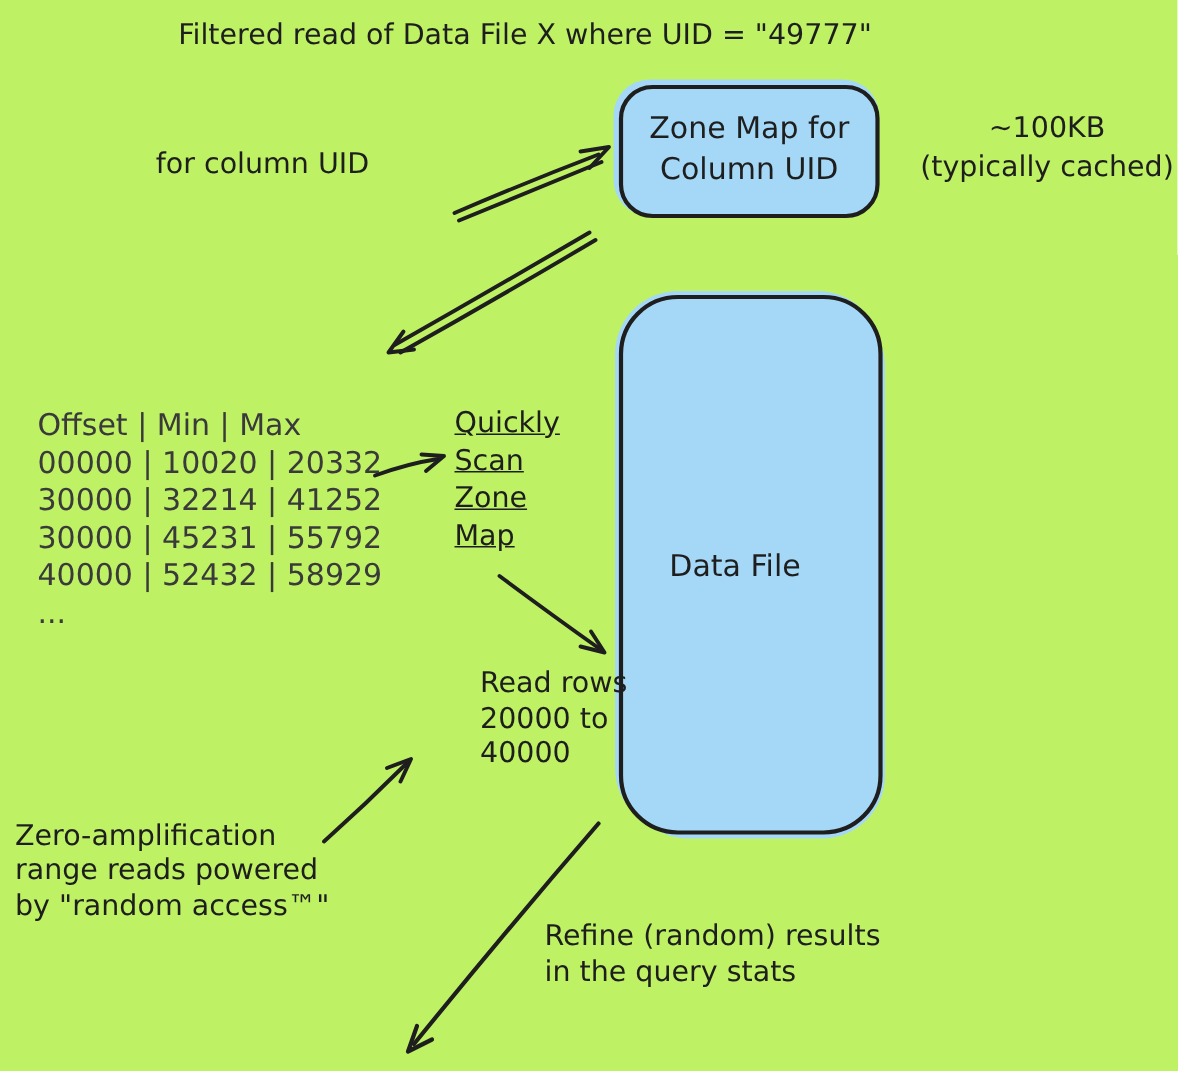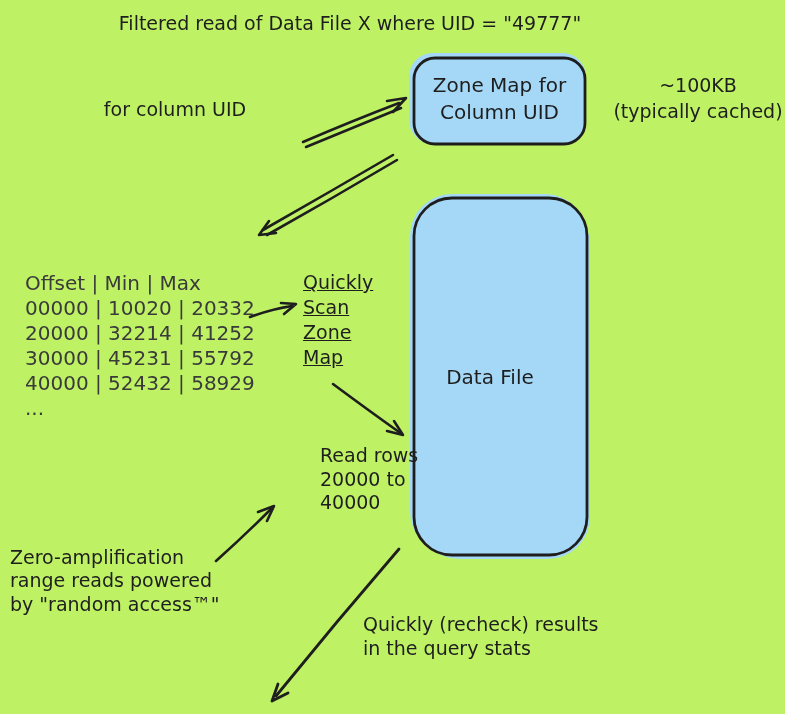--- a/index.html
+++ b/index.html
@@ -111,21 +111,21 @@
     <div>(typically cached)</div>
   </div>
 
   <div class="hand note center" style="left:40px; top:96px; width:270px;">
     <div>for column UID</div>
   </div>
 
   <div class="mono-table">
     <div>Offset | Min | Max</div>
     <div>00000 | 10020 | 20332</div>
-    <div>20000 | 32214 | 41252</div>
+    <div>30000 | 32214 | 41252</div>
     <div>30000 | 45231 | 55792</div>
     <div>40000 | 52432 | 58929</div>
     <div>...</div>
   </div>
 
   <div class="hand scan" style="left:303px; top:270px;text-decoration:underline;">
     <div>Quickly</div>
     <div>Scan</div>
     <div>Zone</div>
     <div>Map</div>
@@ -139,17 +139,17 @@
     <div>40000</div>
   </div>
 
   <div class="hand zamp" style="left:10px; top:546px;">
     <div>Zero-amplification</div>
     <div>range reads powered</div>
     <div>by "random access™"</div>
   </div>
 
   <div class="hand refine" style="left:363px; top:613px;">
-    <div>Quickly (recheck) results</div>
+    <div>Refine (random) results</div>
     <div>in the query stats</div>
   </div>
 
 </div>
 
 </body></html>

